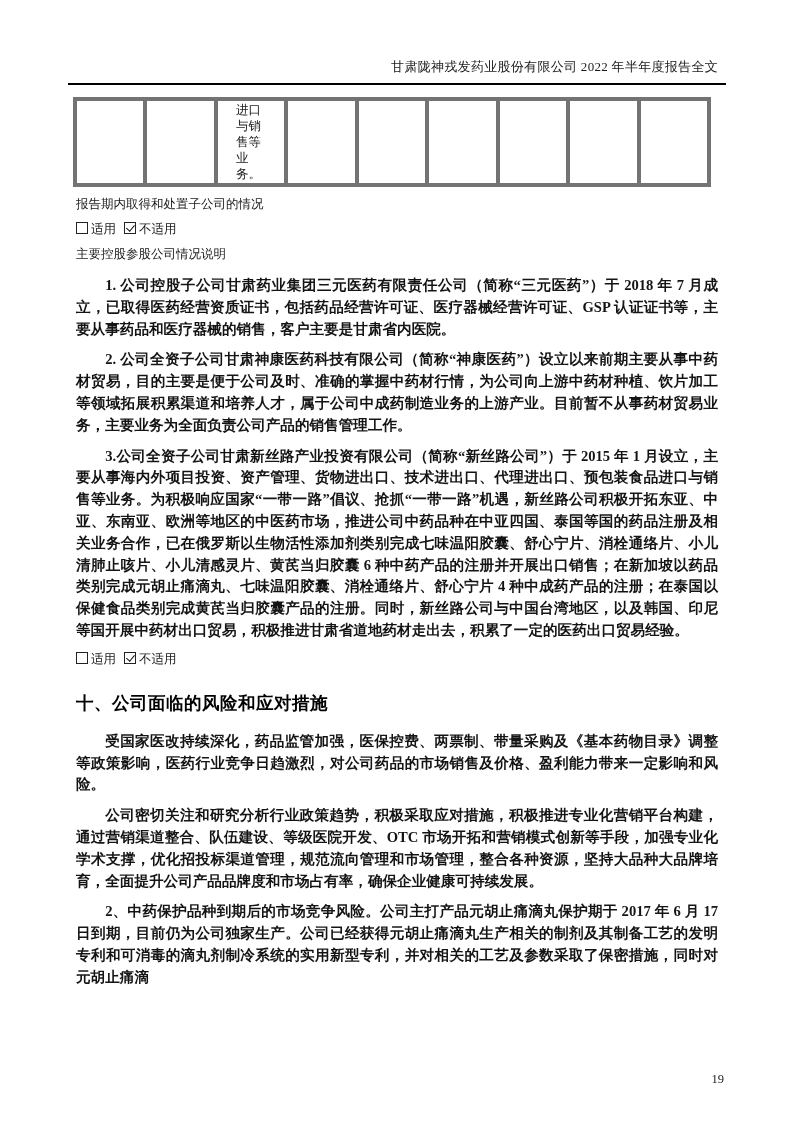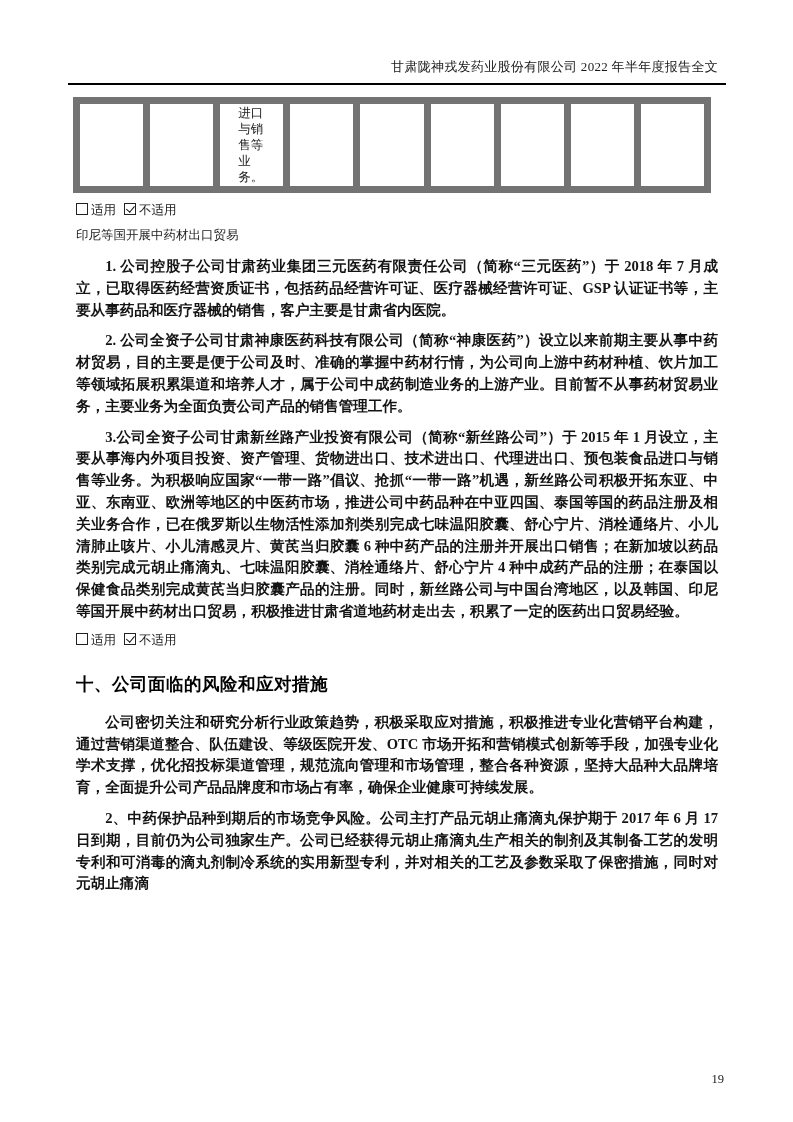--- a/index.html
+++ b/index.html
@@ -33,21 +33,21 @@
   
   table.cont-table {
     border-collapse: collapse;
     table-layout: fixed;
     margin-top: 12px;
     margin-left: -3px;
     width: 638px;
     border: 2px solid #707070;
   }
   table.cont-table td {
-    border: 7px solid #737373;
+    border: 4px solid #737373;
     height: 50px;
     vertical-align: top;
     padding: 1px 18px;
     font-size: 12.5px;
     line-height: 16px;
     color: #1a1a1a;
     word-break: break-all;
   }
   
   .small-line {
@@ -137,37 +137,39 @@
         <td></td>
         <td></td>
         <td></td>
         <td></td>
         <td></td>
         <td></td>
       </tr>
     </tbody>
   </table>
 
+  <div class="small-line">报告期内取得和处置子公司的情况</div>
 
   <div class="check-line">
     <span class="cb"></span><span>适用</span><span class="cb-gap"></span><span class="cb checked"></span><span>不适用</span>
   </div>
 
-  <div class="small-line">印尼等国开展中药材出口贸易</div>
+  <div class="small-line">主要控股参股公司情况说明</div>
 
   <p class="para first">1. 公司控股子公司甘肃药业集团三元医药有限责任公司（简称“三元医药”）于 2018 年 7 月成立，已取得医药经营资质证书，包括药品经营许可证、医疗器械经营许可证、GSP 认证证书等，主要从事药品和医疗器械的销售，客户主要是甘肃省内医院。</p>
   <p class="para">2. 公司全资子公司甘肃神康医药科技有限公司（简称“神康医药”）设立以来前期主要从事中药材贸易，目的主要是便于公司及时、准确的掌握中药材行情，为公司向上游中药材种植、饮片加工等领域拓展积累渠道和培养人才，属于公司中成药制造业务的上游产业。目前暂不从事药材贸易业务，主要业务为全面负责公司产品的销售管理工作。</p>
   <p class="para">3.公司全资子公司甘肃新丝路产业投资有限公司（简称“新丝路公司”）于 2015 年 1 月设立，主要从事海内外项目投资、资产管理、货物进出口、技术进出口、代理进出口、预包装食品进口与销售等业务。为积极响应国家“一带一路”倡议、抢抓“一带一路”机遇，新丝路公司积极开拓东亚、中亚、东南亚、欧洲等地区的中医药市场，推进公司中药品种在中亚四国、泰国等国的药品注册及相关业务合作，已在俄罗斯以生物活性添加剂类别完成七味温阳胶囊、舒心宁片、消栓通络片、小儿清肺止咳片、小儿清感灵片、黄芪当归胶囊 6 种中药产品的注册并开展出口销售；在新加坡以药品类别完成元胡止痛滴丸、七味温阳胶囊、消栓通络片、舒心宁片 4 种中成药产品的注册；在泰国以保健食品类别完成黄芪当归胶囊产品的注册。同时，新丝路公司与中国台湾地区，以及韩国、印尼等国开展中药材出口贸易，积极推进甘肃省道地药材走出去，积累了一定的医药出口贸易经验。</p>
 
 
   <div class="check-line">
     <span class="cb"></span><span>适用</span><span class="cb-gap"></span><span class="cb checked"></span><span>不适用</span>
   </div>
 
   <h2 class="sec-heading">十、公司面临的风险和应对措施</h2>
 
 
+  <p class="para">受国家医改持续深化，药品监管加强，医保控费、两票制、带量采购及《基本药物目录》调整等政策影响，医药行业竞争日趋激烈，对公司药品的市场销售及价格、盈利能力带来一定影响和风险。</p>
   <p class="para">公司密切关注和研究分析行业政策趋势，积极采取应对措施，积极推进专业化营销平台构建，通过营销渠道整合、队伍建设、等级医院开发、OTC 市场开拓和营销模式创新等手段，加强专业化学术支撑，优化招投标渠道管理，规范流向管理和市场管理，整合各种资源，坚持大品种大品牌培育，全面提升公司产品品牌度和市场占有率，确保企业健康可持续发展。</p>
   <p class="para">2、中药保护品种到期后的市场竞争风险。公司主打产品元胡止痛滴丸保护期于 2017 年 6 月 17 日到期，目前仍为公司独家生产。公司已经获得元胡止痛滴丸生产相关的制剂及其制备工艺的发明专利和可消毒的滴丸剂制冷系统的实用新型专利，并对相关的工艺及参数采取了保密措施，同时对元胡止痛滴</p>
 
   <div class="page-number">19</div>
 
 </div>
 
 </body></html>

